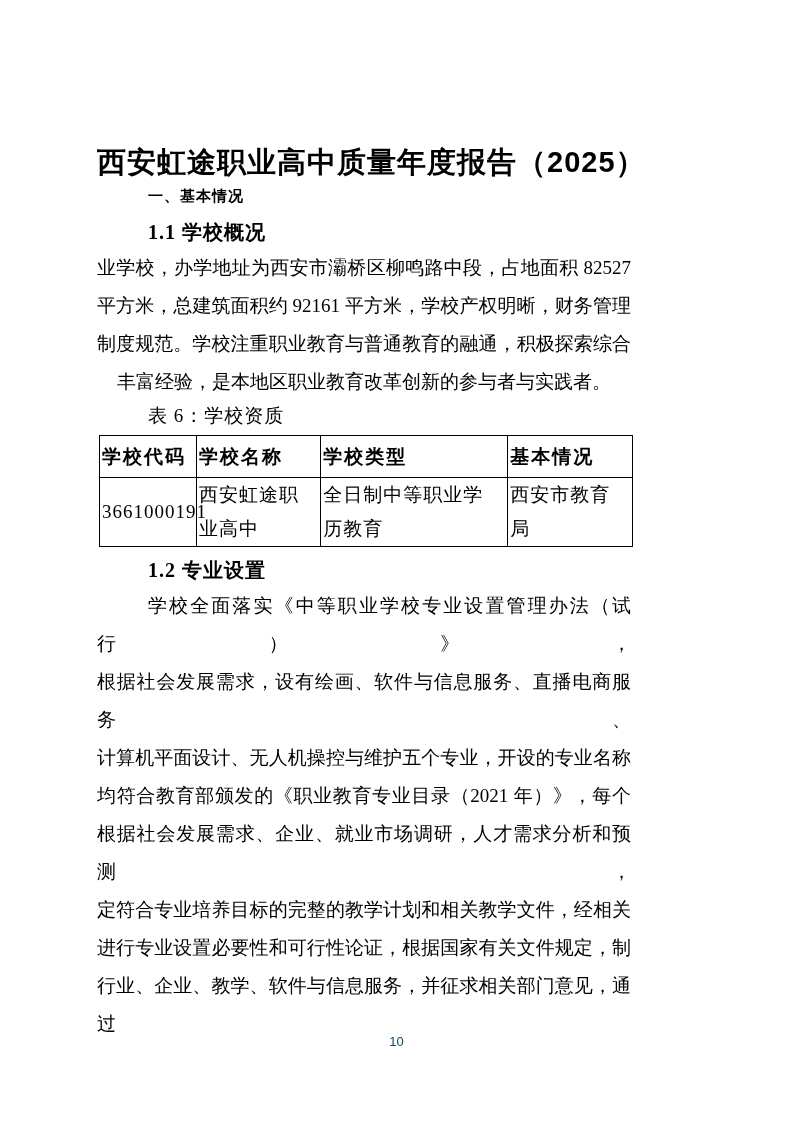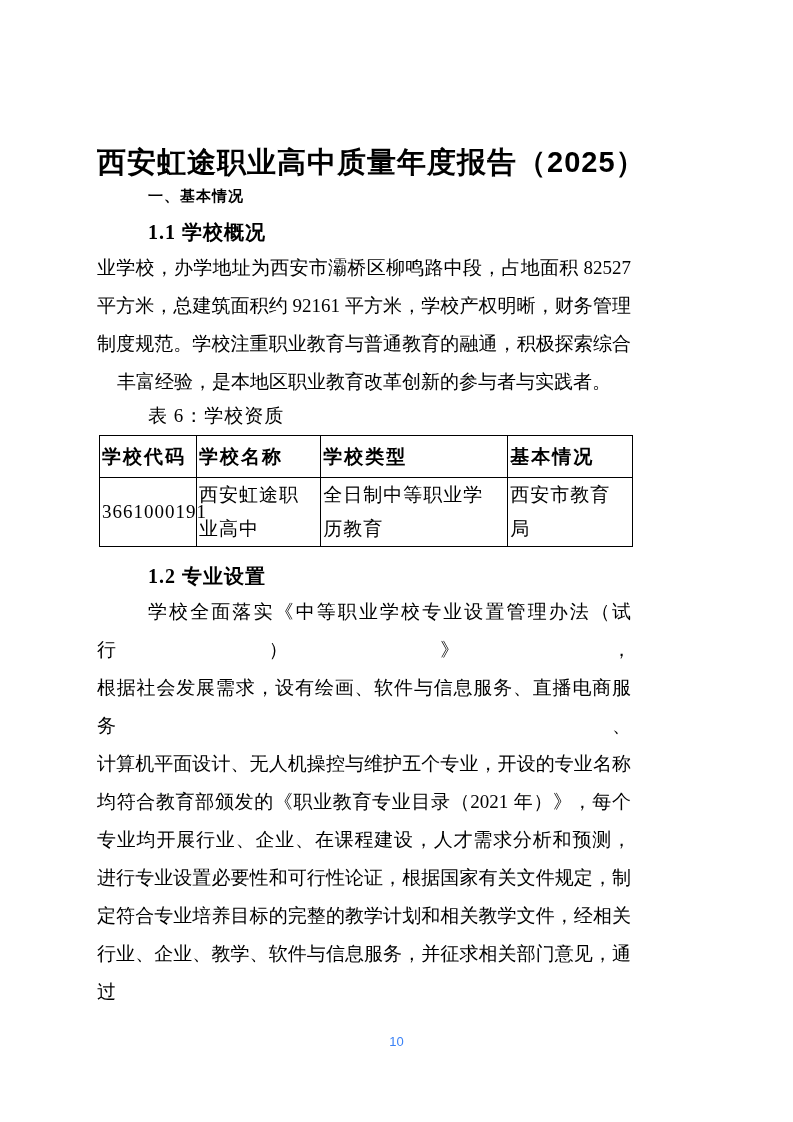--- a/index.html
+++ b/index.html
@@ -89,29 +89,29 @@
   table.qual td {
     height: 68px;
     line-height: 34px;
     white-space: pre-line;
     letter-spacing: 1px;
   }
   .col-code { width: 18.2%; }
   .col-name { width: 23.3%; }
   .col-type { width: 35.1%; }
   .col-dept { width: 23.4%; }
-  .h2.after-table { margin-top: 14px; }
+  .h2.after-table { margin-top: 8px; }
   .page-number {
     position: absolute;
     top: 1034px;
     left: 0;
     width: 793px;
     text-align: center;
     font-size: 13px;
-    color: #3b82f6;
+    color: #0c4a6e;
     font-family: "Liberation Sans", sans-serif;
   }
 </style>
 </head>
 <body>
 
 <div class="page">
 
   <div class="title">西安虹途职业高中质量年度报告（2025）</div>
 
@@ -154,21 +154,21 @@
     </tbody>
   </table>
 
   <div class="h2 after-table">1.2 专业设置</div>
 
   <div class="para">
     <div class="line just indent">学校全面落实《中等职业学校专业设置管理办法（试行）》，</div>
     <div class="line just">根据社会发展需求，设有绘画、软件与信息服务、直播电商服务、</div>
     <div class="line just">计算机平面设计、无人机操控与维护五个专业，开设的专业名称</div>
     <div class="line just">均符合教育部颁发的《职业教育专业目录（2021 年）》，每个</div>
-    <div class="line just">专业均开展行业、企业、在课程建设，人才需求分析和预测，</div>
+    <div class="line just">根据社会发展需求、企业、就业市场调研，人才需求分析和预测，</div>
+    <div class="line just">定符合专业培养目标的完整的教学计划和相关教学文件，经相关</div>
     <div class="line just">进行专业设置必要性和可行性论证，根据国家有关文件规定，制</div>
-    <div class="line just">定符合专业培养目标的完整的教学计划和相关教学文件，经相关</div>
     <div class="line just">行业、企业、教学、软件与信息服务，并征求相关部门意见，通过</div>
   </div>
 
 </div>
 
 <div class="page-number">10</div>
 
 </body></html>

